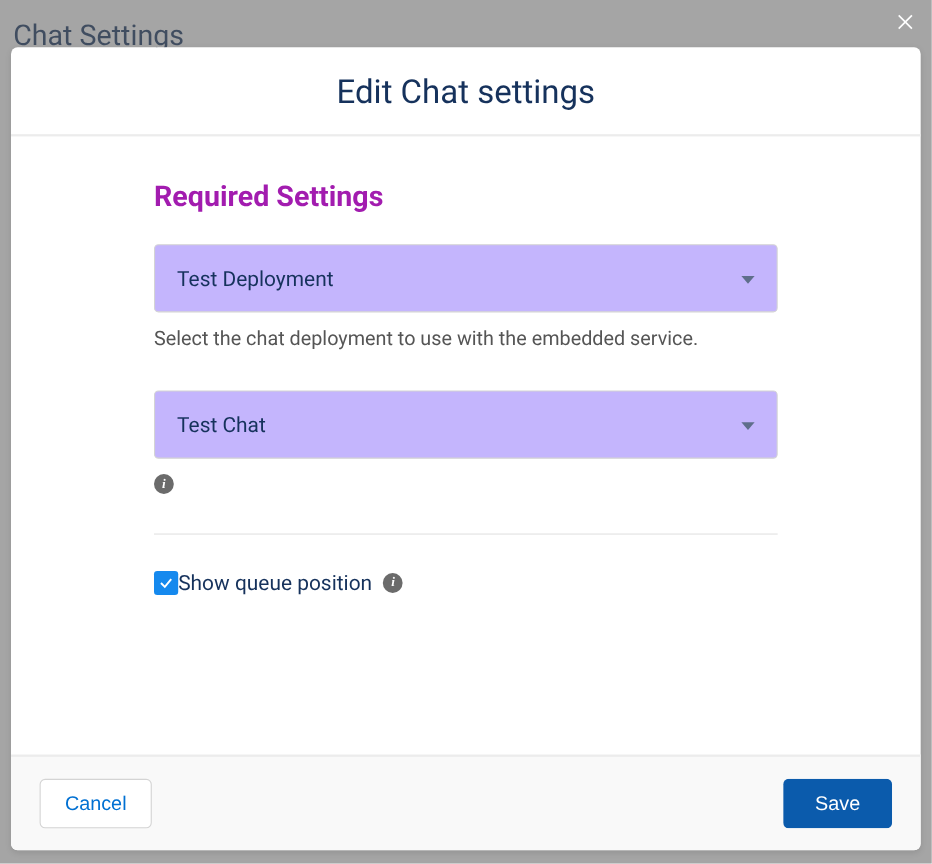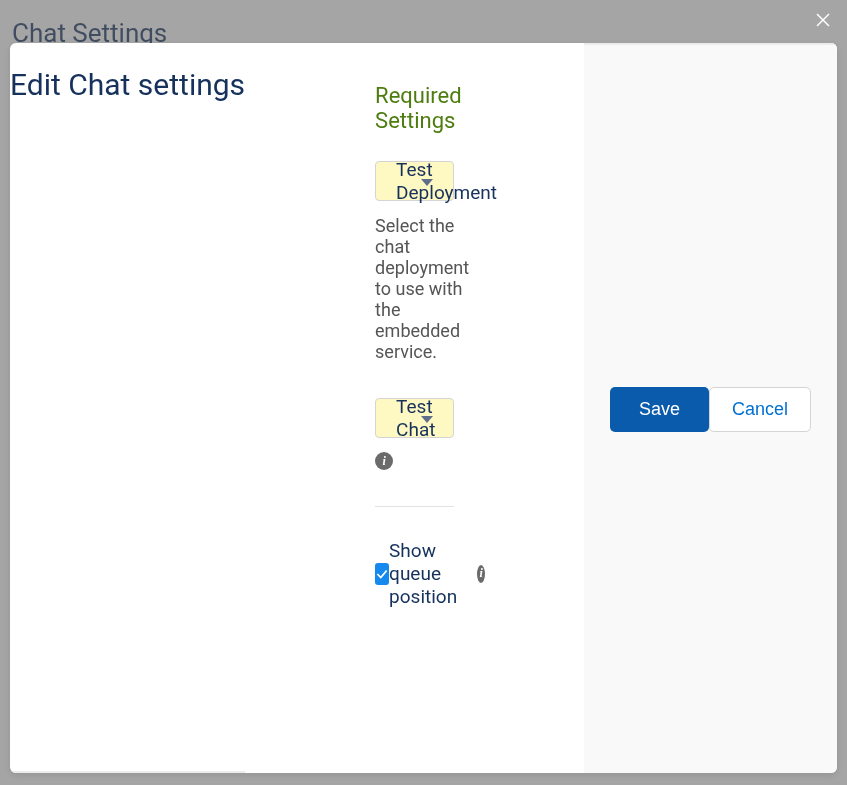--- a/index.html
+++ b/index.html
@@ -33,21 +33,21 @@
   .close-x svg { width: 18px; height: 18px; stroke: #fff; stroke-width: 2; }
 
   .modal {
     position: absolute;
     left: 10px; right: 10px;
     top: 43px;
     bottom: 12px;
     background: #fff;
     border-radius: 6px;
     display: flex;
-    flex-direction: row;
+    flex-direction: column;
     box-shadow: 0 2px 6px rgba(0,0,0,0.1);
     z-index: 4;
     overflow: hidden;
   }
 
   .modal-header {
     text-align: center;
     padding: 24px 0 20px 0;
     border-bottom: 2px solid #ececec;
   }
@@ -57,47 +57,47 @@
     color: #16325c;
   }
 
   .modal-body {
     flex: 1;
     padding: 40px 130px 20px 130px;
     overflow: auto;
   }
 
   .section-heading {
-    font-size: 22px;
-    color: #4d7c0f;
-    font-weight: 400;
+    font-size: 26px;
+    color: #a21caf;
+    font-weight: 700;
     margin-bottom: 28px;
   }
 
   .field {
     margin-bottom: 36px;
   }
   .field-label {
     font-size: 19px;
     color: #16325c;
     margin-bottom: 14px;
   }
   .select {
     position: relative;
     width: 100%;
     border: 1px solid #d4d4d4;
     border-radius: 4px;
-    height: 40px;
+    height: 62px;
     display: flex;
     align-items: center;
     padding: 0 20px;
     font-size: 19px;
     color: #16325c;
     cursor: pointer;
-    background: #fef9c3;
+    background: #c4b5fd;
   }
   .select .caret {
     position: absolute;
     right: 20px;
     top: 50%;
     transform: translateY(-30%);
     width: 0; height: 0;
     border-left: 6px solid transparent;
     border-right: 6px solid transparent;
     border-top: 7px solid #5f6e8b;
@@ -234,17 +234,17 @@
       </div>
       <div class="checkbox-label">
         <span>Show queue position</span>
         <span class="info-icon">i</span>
       </div>
     </div>
 
   </div>
 
   <div class="modal-footer">
+    <button class="btn btn-cancel">Cancel</button>
     <button class="btn btn-save">Save</button>
-    <button class="btn btn-cancel">Cancel</button>
   </div>
 
 </div>
 
 </body></html>

